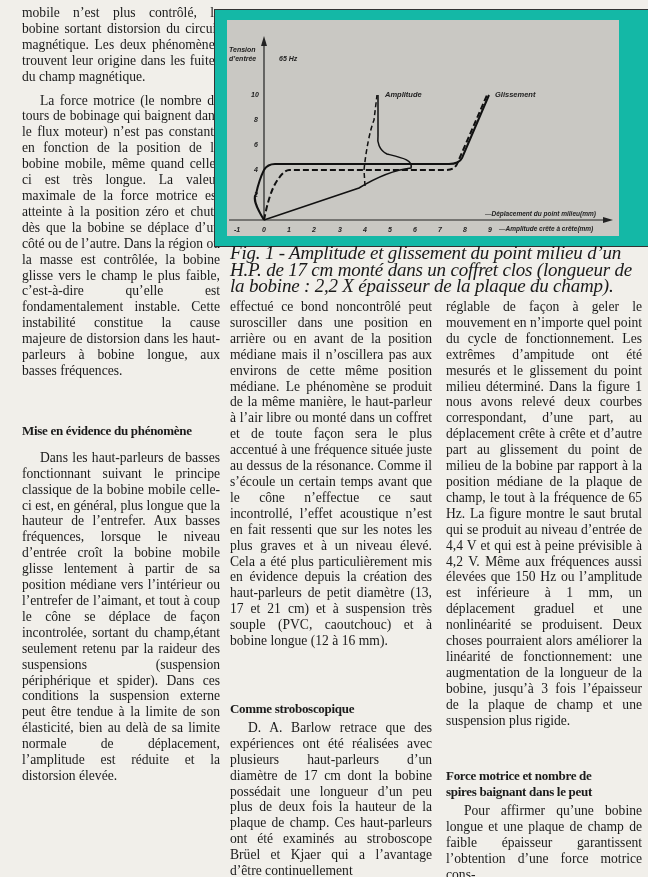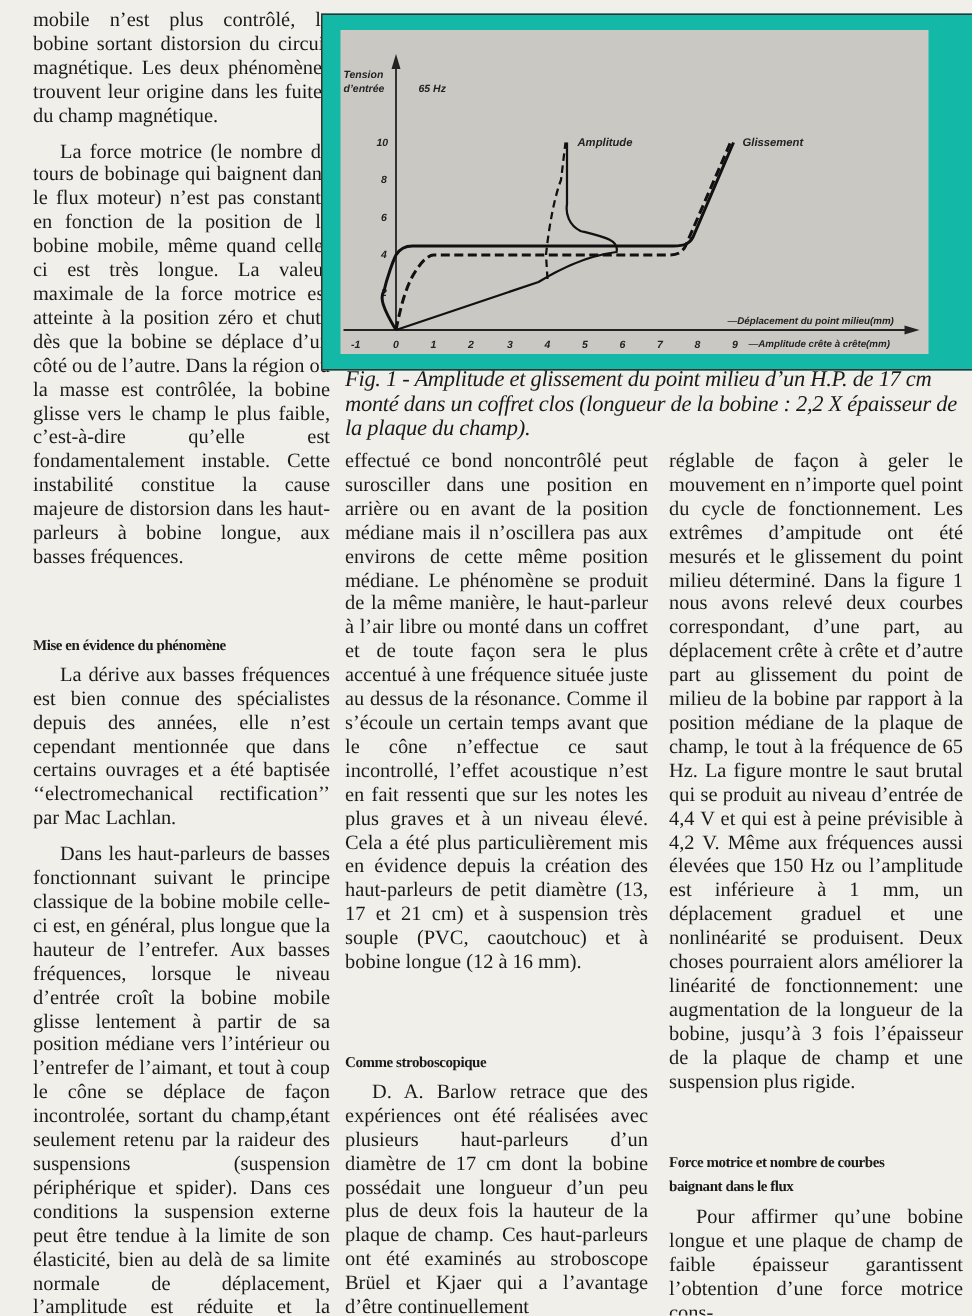--- a/index.html
+++ b/index.html
@@ -5,37 +5,36 @@
   html, body { margin:0; padding:0; }
   body { width:648px; height:877px; background:#f1efea; position:relative; overflow:hidden;
          font-family:"Liberation Serif", "DejaVu Serif", serif; color:#1a1a1a; }
   .col { position:absolute; font-size:13.6px; line-height:15.9px; text-align:justify; hyphens:manual; }
   .col p { margin:0; }
   .col p.ind { text-indent:18px; }
   .col1 { left:22px; top:5px; width:198px; }
   .col2 { left:230px; top:299px; width:202px; }
   .col3 { left:446px; top:299px; width:196px; }
   .gap { height:8px; }
-  .head { font-weight:bold; font-size:10px; line-height:16px; letter-spacing:-0.3px; text-align:left; margin:0 0 3px 0; }
+  .head { font-weight:bold; font-size:13px; line-height:16px; letter-spacing:-0.3px; text-align:left; margin:0 0 3px 0; }
   
   .figure-frame { position:absolute; left:214px; top:9px; width:412px; height:236px; border:1.5px solid #333; background:#14b8a6;padding-left:40px; }
   .figure-inner { position:absolute; left:12px; top:10px; width:392px; height:216px; background:#c9c8c3; }
-  .caption { position:absolute; left:230px; top:245px; width:418px; font-style:italic; font-size:15px; line-height:16.6px; letter-spacing:-0.2px; text-align:left; }
+  .caption { position:absolute; left:230px; top:245px; width:418px; font-style:italic; font-size:19px; line-height:16.6px; letter-spacing:-0.2px; text-align:left; }
   svg text { font-family:"Liberation Sans", "DejaVu Sans", sans-serif; font-style:italic; font-weight:bold; }
 </style>
 </head>
 <body>
 
 <div class="col col1">
   <p>mobile n’est plus contrôlé, la bobine sortant distorsion du circuit magnétique. Les deux phénomènes trouvent leur origine dans les fuites du champ magnétique.</p>
   <div class="gap"></div>
   <p class="ind">La force motrice (le nombre de tours de bobinage qui baignent dans le flux moteur) n’est pas constante en fonction de la position de la bobine mobile, même quand celle-ci est très longue. La valeur maximale de la force motrice est atteinte à la position zéro et chute dès que la bobine se déplace d’un côté ou de l’autre. Dans la région où la masse est contrôlée, la bobine glisse vers le champ le plus faible, c’est-à-dire qu’elle est fondamentalement instable. Cette instabilité constitue la cause majeure de distorsion dans les haut-parleurs à bobine longue, aux basses fréquences.</p>
   <div style="height:44px"></div>
   <div class="head">Mise en évidence du phénomène</div>
-  <p class="ind">La dérive aux basses fréquences est bien connue des spécialistes depuis des années, elle n’est cependant mentionnée que dans certains ouvrages et a été baptisée ‘‘electromechanical rectification’’ par Mac Lachlan.</p>
   <div class="gap"></div>
   <p class="ind">Dans les haut-parleurs de basses fonctionnant suivant le principe classique de la bobine mobile celle-ci est, en général, plus longue que la hauteur de l’entrefer. Aux basses fréquences, lorsque le niveau d’entrée croît la bobine mobile glisse lentement à partir de sa position médiane vers l’intérieur ou l’entrefer de l’aimant, et tout à coup le cône se déplace de façon incontrolée, sortant du champ,étant seulement retenu par la raideur des suspensions (suspension périphérique et spider). Dans ces conditions la suspension externe peut être tendue à la limite de son élasticité, bien au delà de sa limite normale de déplacement, l’amplitude est réduite et la distorsion élevée.</p>
 
 </div>
 
 <div class="figure-frame">
   <div class="figure-inner">
     <svg width="392" height="216" viewBox="0 0 392 216">
 
       <line x1="37" y1="200" x2="37" y2="20" stroke="#222" stroke-width="1.2"></line>
@@ -87,15 +86,15 @@
 <div class="col col2">
   <p>effectué ce bond noncontrôlé peut surosciller dans une position en arrière ou en avant de la position médiane mais il n’oscillera pas aux environs de cette même position médiane. Le phénomène se produit de la même manière, le haut-parleur à l’air libre ou monté dans un coffret et de toute façon sera le plus accentué à une fréquence située juste au dessus de la résonance. Comme il s’écoule un certain temps avant que le cône n’effectue ce saut incontrollé, l’effet acoustique n’est en fait ressenti que sur les notes les plus graves et à un niveau élevé. Cela a été plus particulièrement mis en évidence depuis la création des haut-parleurs de petit diamètre (13, 17 et 21 cm) et à suspension très souple (PVC, caoutchouc) et à bobine longue (12 à 16 mm).</p>
   <div style="height:52px"></div>
   <div class="head">Comme stroboscopique</div>
   <p class="ind">D. A. Barlow retrace que des expériences ont été réalisées avec plusieurs haut-parleurs d’un diamètre de 17 cm dont la bobine possédait une longueur d’un peu plus de deux fois la hauteur de la plaque de champ. Ces haut-parleurs ont été examinés au stroboscope Brüel et Kjaer qui a l’avantage d’être continuellement</p>
 </div>
 
 <div class="col col3">
   <p>réglable de façon à geler le mouvement en n’importe quel point du cycle de fonctionnement. Les extrêmes d’ampitude ont été mesurés et le glissement du point milieu déterminé. Dans la figure 1 nous avons relevé deux courbes correspondant, d’une part, au déplacement crête à crête et d’autre part au glissement du point de milieu de la bobine par rapport à la position médiane de la plaque de champ, le tout à la fréquence de 65 Hz. La figure montre le saut brutal qui se produit au niveau d’entrée de 4,4 V et qui est à peine prévisible à 4,2 V. Même aux fréquences aussi élevées que 150 Hz ou l’amplitude est inférieure à 1 mm, un déplacement graduel et une nonlinéarité se produisent. Deux choses pourraient alors améliorer la linéarité de fonctionnement: une augmentation de la longueur de la bobine, jusqu’à 3 fois l’épaisseur de la plaque de champ et une suspension plus rigide.</p>
   <div style="height:40px"></div>
-  <div class="head" style="width:150px">Force motrice et nombre de courbes baignant dans le flux</div>
+  <div class="head" style="width:150px">Force motrice et nombre de spires baignant dans le peut</div>
   <p class="ind">Pour affirmer qu’une bobine longue et une plaque de champ de faible épaisseur garantissent l’obtention d’une force motrice cons-</p>
 </div>
 
 </body></html>

